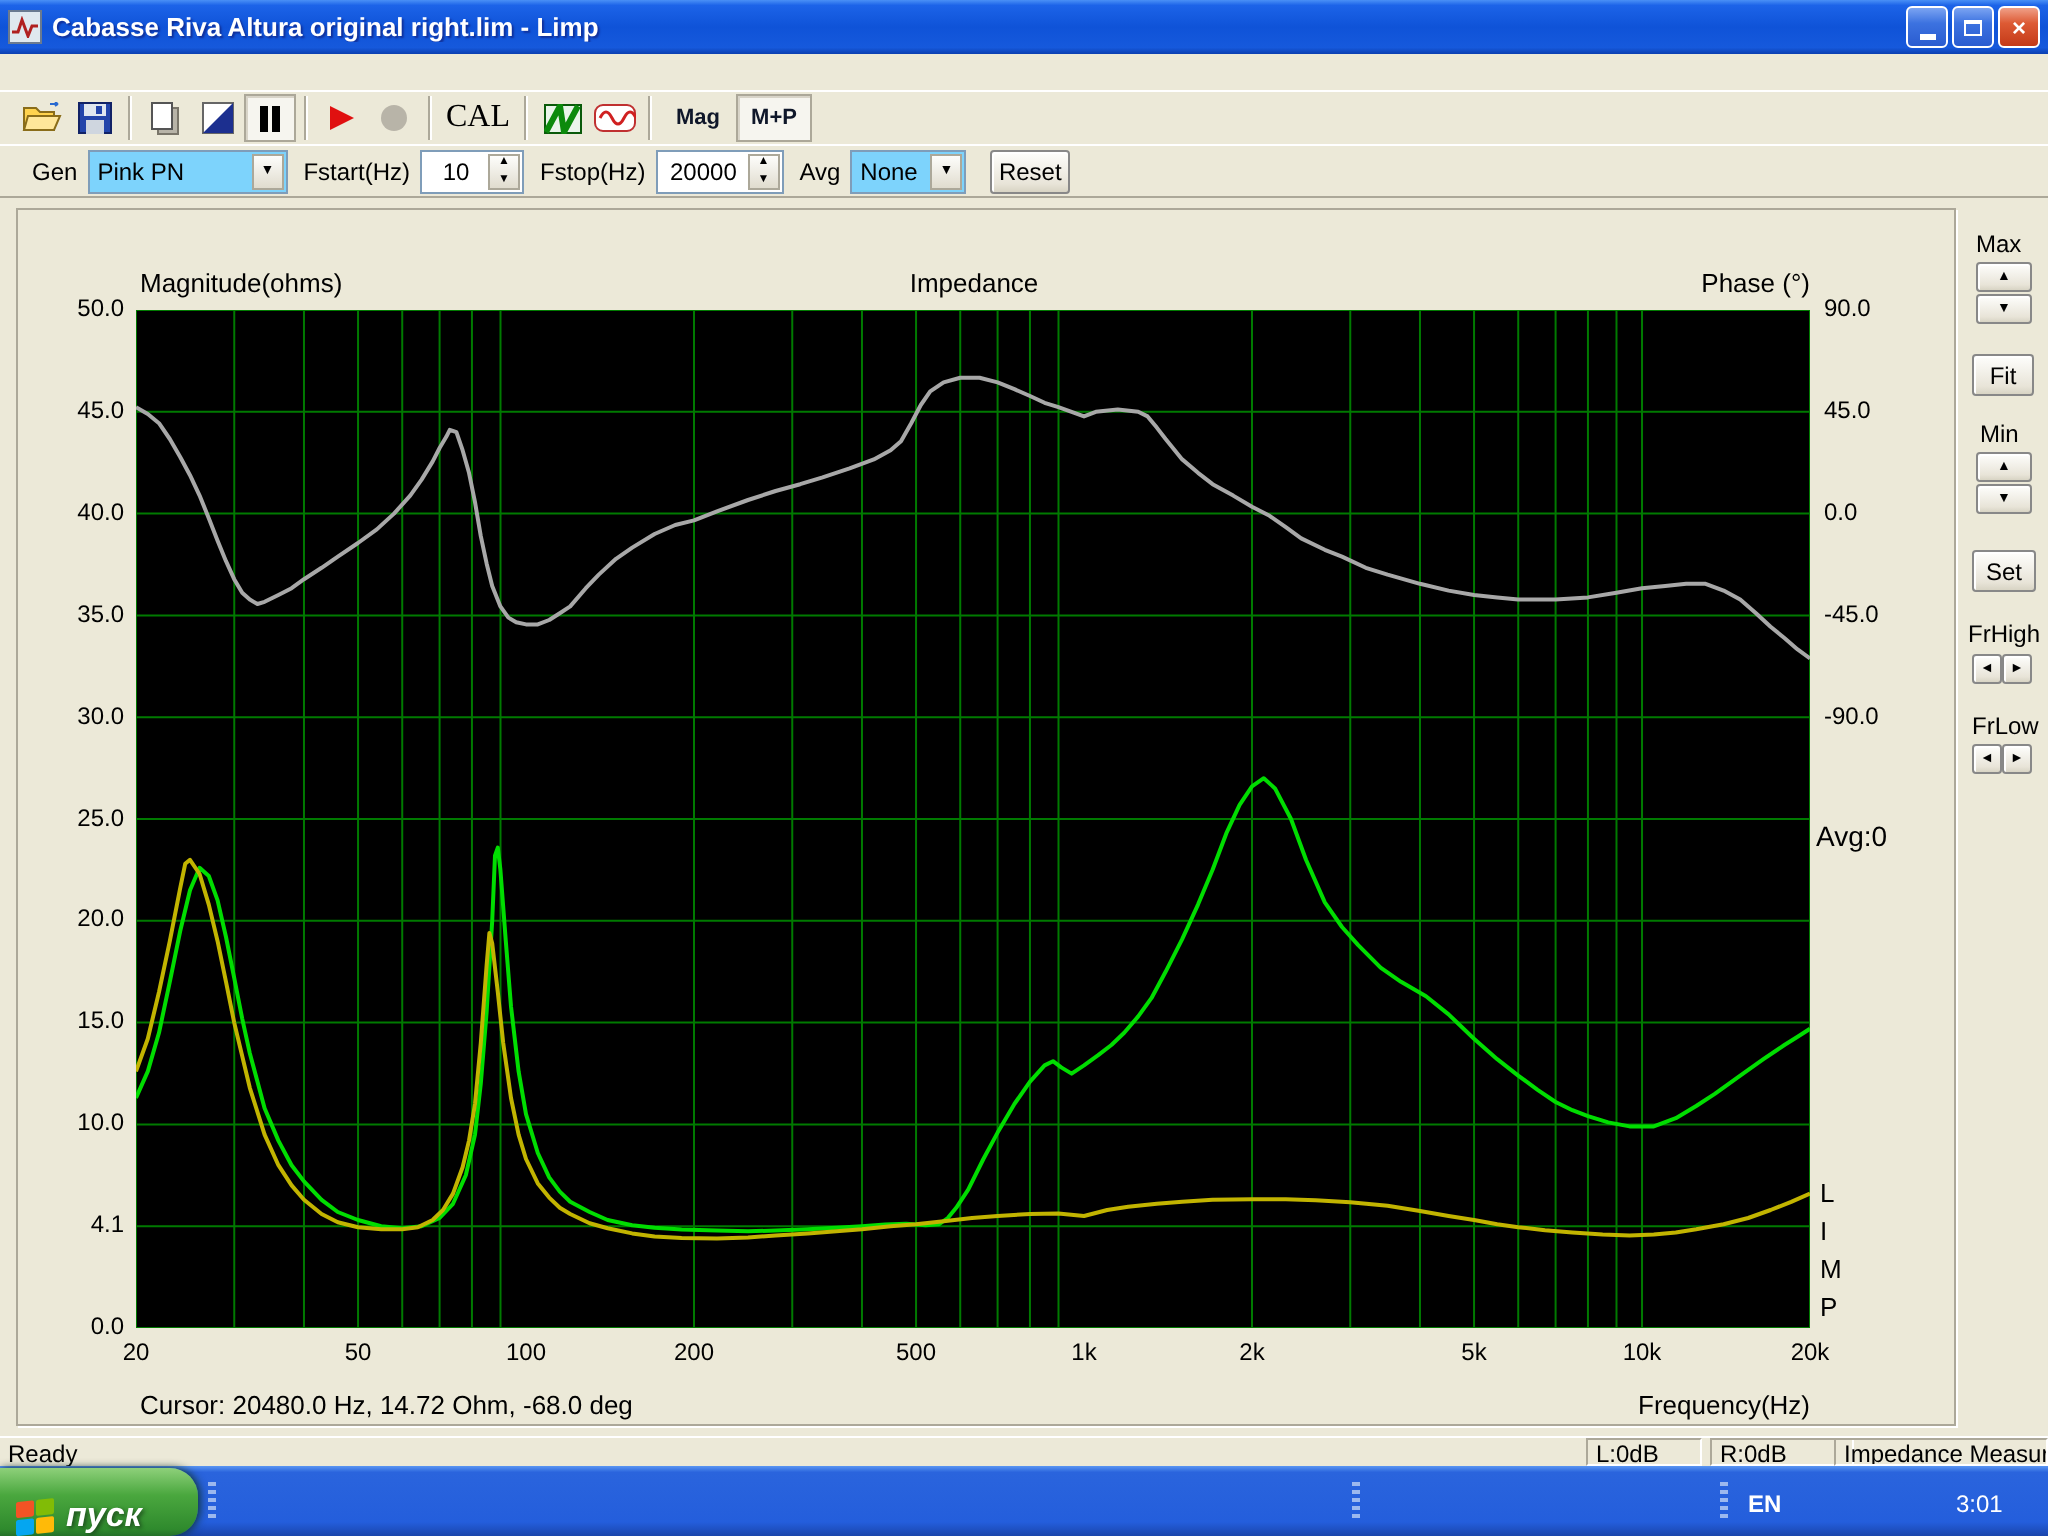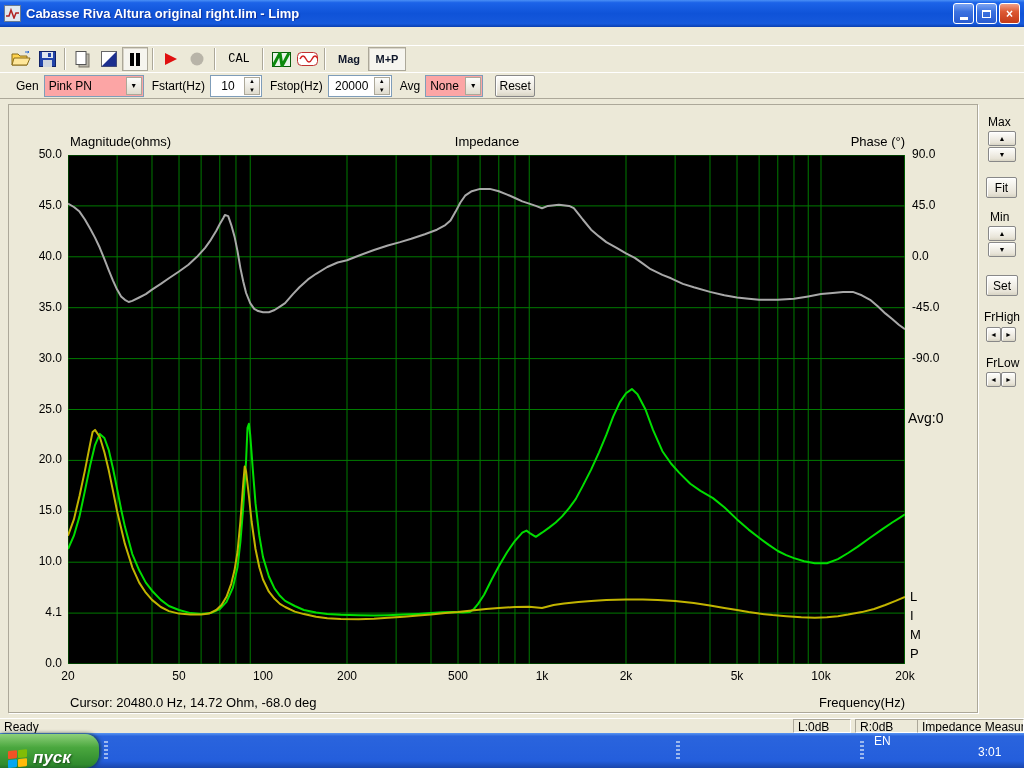--- a/index.html
+++ b/index.html
@@ -30,24 +30,24 @@
 
   
   .toolbar { position:absolute; left:0; width:1024px; background:#ece9d8; border-top:1px solid #fff; }
   .toolbar1 { top:45px; height:27px; display:flex; align-items:center; padding-left:8px; }
   .toolbar2 { top:72px; height:27px; display:flex; align-items:center; padding-left:8px; border-bottom:1px solid #aca899; }
   .tbtn { width:26px; height:24px; display:flex; align-items:center; justify-content:center; border:1px solid transparent; }
   .tbtn.pressed { border:1px solid #aca899; background:#f6f5ef; box-shadow:inset 1px 1px 0 #d8d4c8; }
   .tbtn.wide { width:38px; }
   .tsep { width:2px; height:22px; border-left:1px solid #aca899; border-right:1px solid #fff; margin:0 4px; }
   .teal-label { color:#0f172a; font-weight:bold; font-size:11px; }
-  .cal-label { font-family:Liberation Mono, monospace; font-size:12px; color:#000; }
+  .cal-label { font-family:Liberation Serif, serif; font-size:16px; color:#000; }
 
   .fld-label { margin:0 5px 0 8px; color:#000; }
-  .combo { height:22px; background:#fca5a5; border:1px solid #7f9db9; display:flex; align-items:center; position:relative; padding-left:4px; }
+  .combo { height:22px; background:#7dd3fc; border:1px solid #7f9db9; display:flex; align-items:center; position:relative; padding-left:4px; }
   .combo .arrowbtn, .spin .spincol { position:absolute; right:1px; top:1px; bottom:1px; width:16px;
     background:linear-gradient(180deg,#fdfdfb,#e0dcce); border:1px solid #aca899; display:flex; align-items:center; justify-content:center; }
   .spin { height:22px; background:#fff; border:1px solid #7f9db9; position:relative; display:flex; align-items:center; justify-content:center; padding-right:16px; }
   .spincol { display:flex; flex-direction:column; }
   .spincol span { font-size:6px; line-height:9px; text-align:center; width:100%; }
   .arrow-dn { font-size:7px; color:#000; }
 
   
   .chart-panel { position:absolute; left:8px; top:104px; width:970px; height:609px;
     border:1px solid #aca899; box-shadow:1px 1px 0 #fff; background:#ece9d8; }
@@ -353,18 +353,18 @@
         <i style="left:0;top:9px;background:#05a6f0"></i>
           <i style="left:10px;top:9px;background:#ffba08"></i>
       </span>
       <span class="start-text">пуск</span>
     </div>
     <div class="ql-sep" style="left:104px;"></div>
     <div id="quicklaunch"></div>
     <div class="ql-sep" style="left:676px;"></div>
 
     <div class="ql-sep" style="left:860px;"></div>
-    <span class="tray-text" style="left:874px; top:1px;">EN</span>
+    <span class="tray-text" style="left:874px; top:12px;font-weight:bold;">EN</span>
     <div id="tray"></div>
     <span class="tray-text" style="left:978px; top:12px;">3:01</span>
   </div>
 
 </div>
 
 </body></html>

